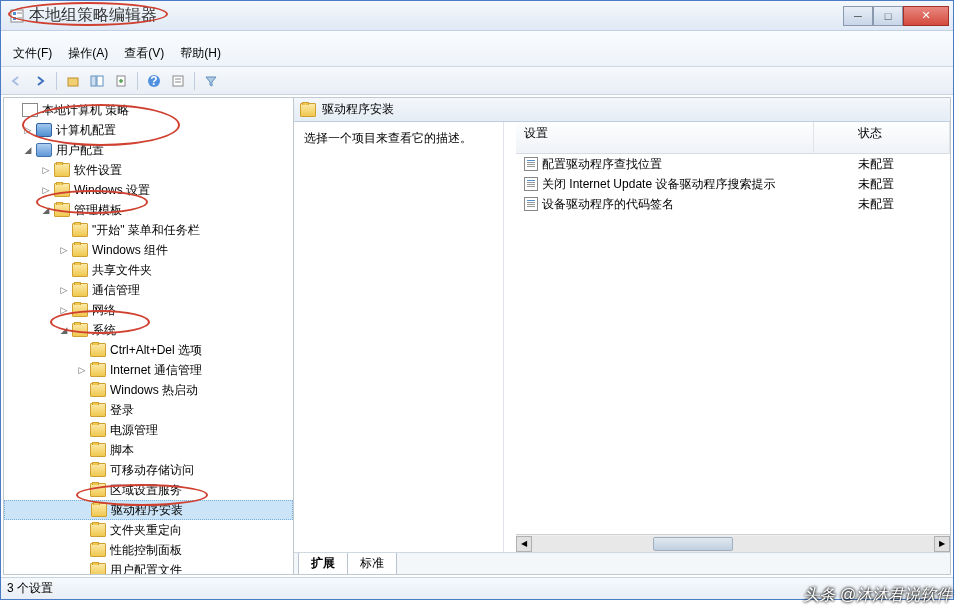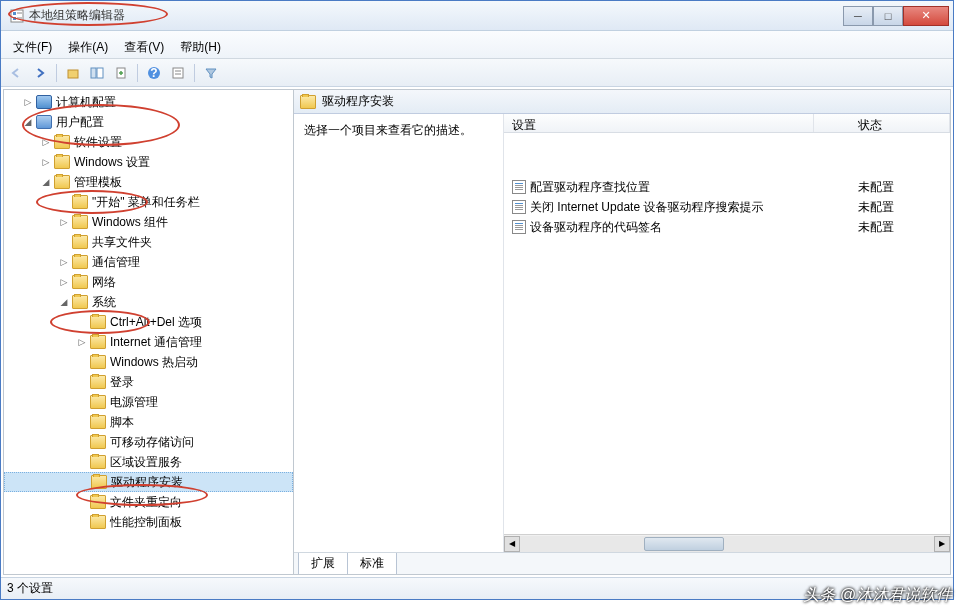--- a/index.html
+++ b/index.html
@@ -2,27 +2,27 @@
 <html><head>
   <meta charset="utf-8">
   <style>
     * { margin: 0; padding: 0; box-sizing: border-box; font-family: "Microsoft YaHei", "SimSun", sans-serif; font-size: 12px; }
     body { background: #fff; width: 962px; height: 608px; overflow: hidden; position: relative; }
     
     .window { width: 954px; height: 600px; border: 1px solid #4a7bc4; background: #fff; position: relative; display: flex; flex-direction: column; }
     
     .titlebar { height: 30px; background: linear-gradient(to bottom, #f4f8fc, #dfe9f5); display: flex; align-items: center; padding: 0 4px; border-bottom: 1px solid #c0d0e0; }
     .titlebar-icon { width: 16px; height: 16px; margin: 0 4px; }
-    .titlebar-text { flex: 1; font-size: 12px; color: #333; }
+    .titlebar-text { flex: 1; font-size: 16px; color: #333; }
     .window-controls { display: flex; gap: 0; }
     .win-btn { width: 30px; height: 20px; border: 1px solid #8a99ad; background: linear-gradient(to bottom, #e8eef6, #c8d6e8); display: flex; align-items: center; justify-content: center; font-size: 11px; cursor: pointer; }
     .win-btn.close { width: 46px; background: linear-gradient(to bottom, #e88880, #d44a3d); color: #fff; border-color: #a03028; }
     .win-btn.min, .win-btn.max { color: #444; }
     
-    .menubar { height: 28px; background: linear-gradient(to bottom, #fafcfe, #eef3f9); border-bottom: 1px solid #d0d8e0; display: flex; align-items: flex-end; padding: 0 4px; }
+    .menubar { height: 36px; background: linear-gradient(to bottom, #fafcfe, #eef3f9); border-bottom: 1px solid #d0d8e0; display: flex; align-items: flex-start; padding: 12px 4px; }
     .menu-item { padding: 2px 8px; cursor: pointer; }
     
     .toolbar { height: 28px; background: linear-gradient(to bottom, #f6f9fc, #e8eef5); border-bottom: 1px solid #c8d4e2; display: flex; align-items: center; padding: 0 4px; gap: 2px; }
     .tb-btn { width: 22px; height: 22px; display: flex; align-items: center; justify-content: center; cursor: pointer; border: 1px solid transparent; }
     .tb-btn.disabled { opacity: 0.4; cursor: default; }
     .tb-sep { width: 1px; height: 18px; background: #c0cce0; margin: 0 3px; }
     
     .content { flex: 1; display: flex; border: 1px solid #c0c8d0; margin: 2px; overflow: hidden; }
     
     .tree-panel { width: 290px; border-right: 1px solid #c0c8d0; overflow-y: auto; overflow-x: hidden; background: #fff; padding: 2px 0; }
@@ -36,43 +36,43 @@
     .folder-icon::before { content: ''; position: absolute; top: -2px; left: 1px; width: 5px; height: 2px; background: #f0c850; border: 1px solid #d0a030; border-bottom: none; }
     .root-icon { background: #fff; border: 1px solid #888; }
     .comp-icon { background: linear-gradient(to bottom, #a0c8f0, #5090d0); border: 1px solid #3060a0; border-radius: 2px; }
     .user-icon { background: linear-gradient(to bottom, #b0d0f0, #6098d8); border: 1px solid #4070b0; border-radius: 2px; }
     
     .right-panel { flex: 1; display: flex; flex-direction: column; background: #fff; }
     .right-header { height: 24px; background: linear-gradient(to bottom, #f4f7fb, #e4ecf5); border-bottom: 1px solid #c0cce0; display: flex; align-items: center; padding: 0 6px; }
     .right-header .folder-icon { width: 16px; height: 14px; margin-right: 6px; }
     .right-header-text { font-size: 12px; }
     
-    .right-body { flex: 1; display: flex; overflow: hidden; }
+    .right-body { flex: 1; display: flex; overflow: hidden; gap: 12px; }
     .desc-col { width: 210px; padding: 8px 10px; border-right: 1px solid #e0e4ea; font-size: 12px; }
     .list-col { flex: 1; display: flex; flex-direction: column; overflow: hidden; }
-    .list-header { height: 19px; display: flex; border-bottom: 1px solid #d8dde4; background: linear-gradient(to bottom, #fdfefe, #f0f3f7); }
+    .list-header { height: 32px; display: flex; border-bottom: 1px solid #d8dde4; background: linear-gradient(to bottom, #fdfefe, #f0f3f7); }
     .list-header-cell { padding: 3px 8px; border-right: 1px solid #e0e4ea; font-size: 12px; cursor: pointer; }
     .list-header-cell.c1 { flex: 1; }
     .list-header-cell.c2 { width: 100px; margin-left: 36px; }
-    .list-rows { flex: 1; overflow: auto; margin-top: 44px; }
+    .list-rows { flex: 1; overflow: auto; }
     .list-row { display: flex; height: 20px; align-items: center; cursor: pointer; }
     .list-cell { padding: 2px 8px; font-size: 12px; display: flex; align-items: center; }
     .list-cell.c1 { flex: 1; }
     .list-cell.c2 { width: 100px; }
     .setting-icon { width: 14px; height: 14px; margin-right: 4px; background: #fff; border: 1px solid #888; position: relative; flex-shrink: 0; }
     .setting-icon::after { content: ''; position: absolute; top: 2px; left: 2px; right: 2px; height: 1px; background: #5090d0; box-shadow: 0 2px 0 #999, 0 4px 0 #999, 0 6px 0 #999; }
     
     .hscroll { height: 18px; background: #f0f0f0; border-top: 1px solid #d0d0d0; display: flex; align-items: center; }
     .hscroll-track { flex: 1; height: 16px; background: #e8e8e8; position: relative; margin: 0 16px; }
     .hscroll-thumb { position: absolute; left: 30%; width: 80px; height: 14px; top: 1px; background: linear-gradient(to bottom, #e0e8f0, #c0d0e0); border: 1px solid #a0b0c0; border-radius: 2px; }
     .hscroll-btn { width: 16px; height: 16px; background: #e0e0e0; border: 1px solid #b0b0b0; display: flex; align-items: center; justify-content: center; font-size: 8px; position: absolute; }
     
     .tabs { height: 22px; display: flex; align-items: flex-start; padding: 0 4px; border-top: 1px solid #d0d8e0; background: #f4f7fa; }
     .tab { padding: 2px 12px; border: 1px solid #b8c4d4; border-top: none; background: #fff; margin-right: -1px; cursor: pointer; font-size: 12px; }
-    .tab.active { background: #fff; }
+    .tab.active { background: #fff; font-weight: bold; }
     
     .statusbar { height: 22px; background: linear-gradient(to bottom, #f6f9fc, #e8eef5); border-top: 1px solid #c8d4e2; display: flex; align-items: center; padding: 0 6px; font-size: 12px; }
     
     .circle-annotation { position: absolute; border: 2px solid #d04030; border-radius: 50%; pointer-events: none; z-index: 100; }
     .watermark { position: absolute; bottom: 2px; right: 10px; font-size: 16px; color: #fff; text-shadow: 0 0 3px #000, 0 0 3px #000; font-style: italic; z-index: 200; }
   </style>
 </head>
 <body>
 
 <div class="window">
@@ -147,20 +147,25 @@
     <div class="tb-btn">
         <svg width="14" height="14" viewBox="0 0 14 14">
           <path d="M2 3 L12 3 L8 8 L8 12 L6 11 L6 8 Z" fill="#b0c8e0" stroke="#6090c0"></path>
         </svg>
       </div>
   </div>
 
   <div class="content">
 
     <div class="tree-panel">
+      <div class="tree-node" style="padding-left:4px">
+          <span class="expander"></span>
+          <span class="tree-icon root-icon"></span>
+          <span class="tree-label">本地计算机 策略</span>
+        </div>
       <div class="tree-node" style="padding-left:18px">
           <span class="expander">▷</span>
           <span class="tree-icon comp-icon"></span>
           <span class="tree-label">计算机配置</span>
         </div>
       <div class="tree-node" style="padding-left:18px">
           <span class="expander">◢</span>
           <span class="tree-icon user-icon"></span>
           <span class="tree-label">用户配置</span>
         </div>
@@ -256,20 +261,25 @@
         </div>
       <div class="tree-node" style="padding-left:72px">
           <span class="expander"></span>
           <span class="tree-icon folder-icon"></span>
           <span class="tree-label">文件夹重定向</span>
         </div>
       <div class="tree-node" style="padding-left:72px">
           <span class="expander"></span>
           <span class="tree-icon folder-icon"></span>
           <span class="tree-label">性能控制面板</span>
+        </div>
+      <div class="tree-node" style="padding-left:72px">
+          <span class="expander"></span>
+          <span class="tree-icon folder-icon"></span>
+          <span class="tree-label">用户配置文件</span>
         </div>
     </div>
 
     <div class="right-panel">
       <div class="right-header">
         <span class="folder-icon"></span>
         <span class="right-header-text">驱动程序安装</span>
       </div>
       <div class="right-body">
         <div class="desc-col">选择一个项目来查看它的描述。</div>

